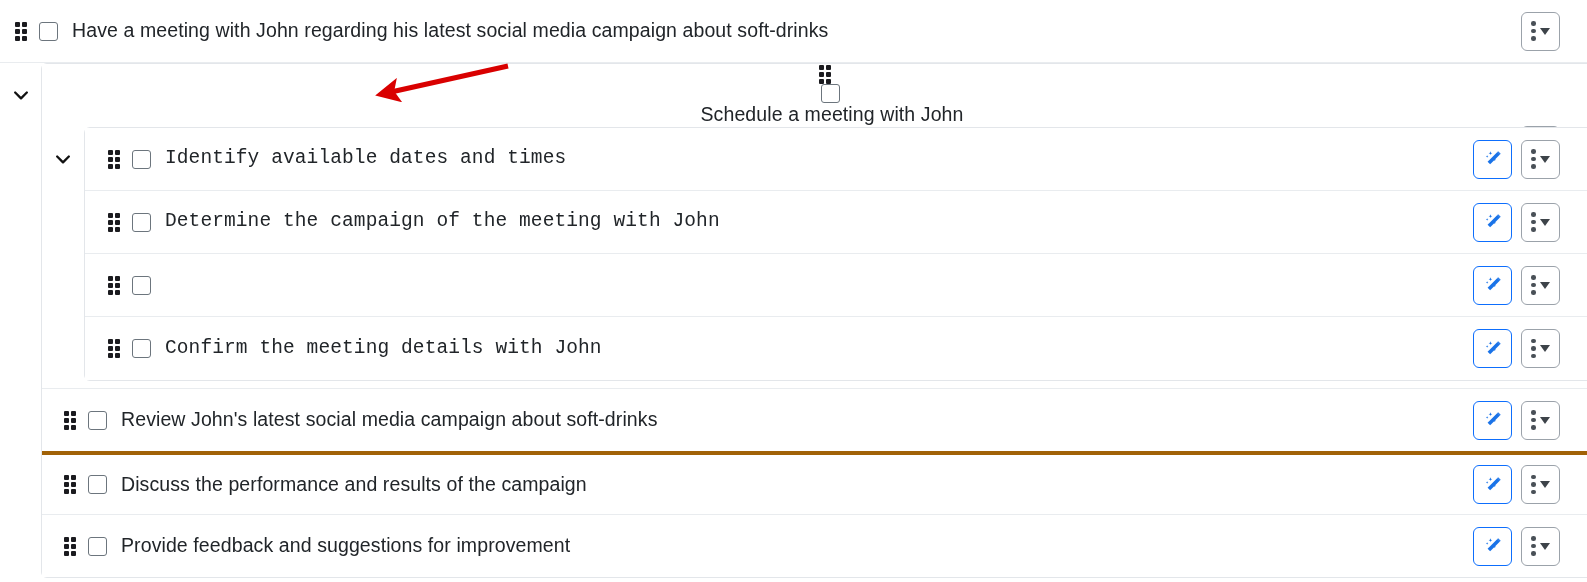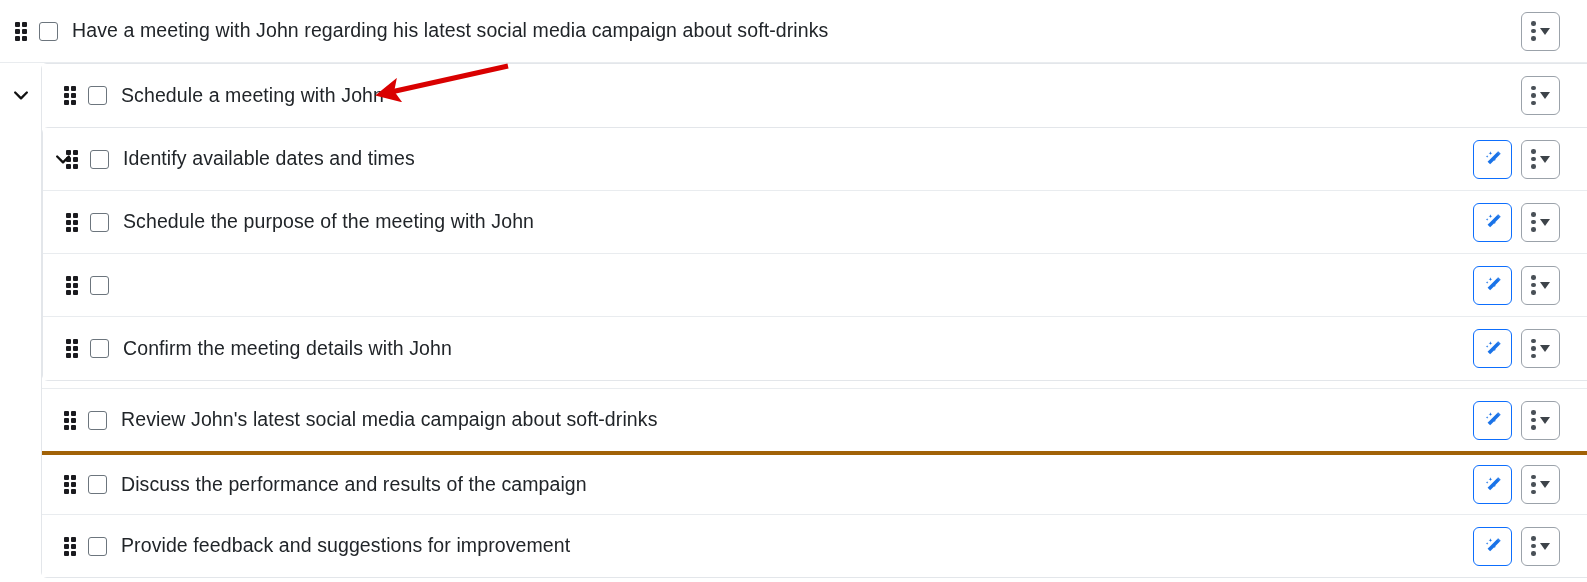--- a/index.html
+++ b/index.html
@@ -26,21 +26,21 @@
 
   
   .nest{
     box-sizing:border-box;
     border:1px solid #e3e6ea;
     border-right:none;
     border-radius:6px 0 0 6px;
     background:#fff;
   }
   .nest-l1{margin-left:41px;}
-  .nest-l2{}
+  .nest-l2{margin-left:42px;font-family:Liberation Mono, monospace;}
 
   
   .chev-gutter{
     position:absolute;
     width:42px;
     display:flex;
     align-items:center;
     justify-content:center;
     z-index:4;
     cursor:pointer;
@@ -147,21 +147,21 @@
   </div>
 
   <div class="chev-gutter" style="left:0;top:63px;height:63px;">
     <svg class="chev" viewBox="0 0 24 24">
       <path d="M5 9 L12 16 L19 9" fill="none" stroke="#111" stroke-width="2.8" stroke-linecap="round" stroke-linejoin="round"></path>
     </svg>
   </div>
 
   <div class="nest nest-l1">
 
-    <div class="row" style="padding-left:21px;border-bottom:none;">
+    <div class="row" style="padding-left:21px;border-bottom:none;flex-direction:column;">
       <div class="drag">
         <i></i>
           <i></i>
           <i></i>
           <i></i>
           <i></i>
           <i></i>
       </div>
       <div class="cb"></div>
       <div class="label">Schedule a meeting with John</div>
@@ -225,21 +225,21 @@
         <div class="row" style="padding-left:22px;">
           <div class="drag">
             <i></i>
               <i></i>
               <i></i>
               <i></i>
               <i></i>
               <i></i>
           </div>
           <div class="cb"></div>
-          <div class="label">Schedule the purpose of the meeting with John</div>
+          <div class="label">Determine the campaign of the meeting with John</div>
           <div class="actions">
             <div class="btn btn-wand">
               <svg width="22" height="22" viewBox="0 0 24 24">
                 <path d="M16.8 4.3 L19.6 7.1 L8.9 17.8 L6.1 15 Z" fill="#1a73e8"></path>
                 <path d="M17.6 3.5 L20.4 6.3 L19.6 7.1 L16.8 4.3 Z" fill="#1a73e8"></path>
                 <path d="M9.2 3.6 l.55 1.45 1.45 .55 -1.45 .55 -.55 1.45 -.55 -1.45 -1.45 -.55 1.45 -.55 Z" fill="#1a73e8"></path>
                 <path d="M5.6 7.8 l.38 1 1 .38 -1 .38 -.38 1 -.38 -1 -1 -.38 1 -.38 Z" fill="#1a73e8"></path>
                 <path d="M13.9 11.4 l.4 1.05 1.05 .4 -1.05 .4 -.4 1.05 -.4 -1.05 -1.05 -.4 1.05 -.4 Z" fill="#1a73e8"></path>
               </svg>
             </div>

